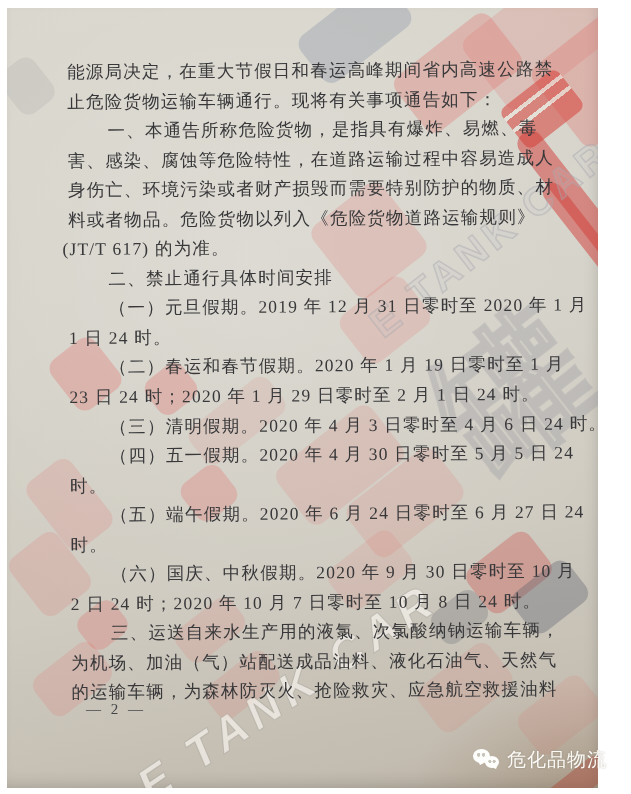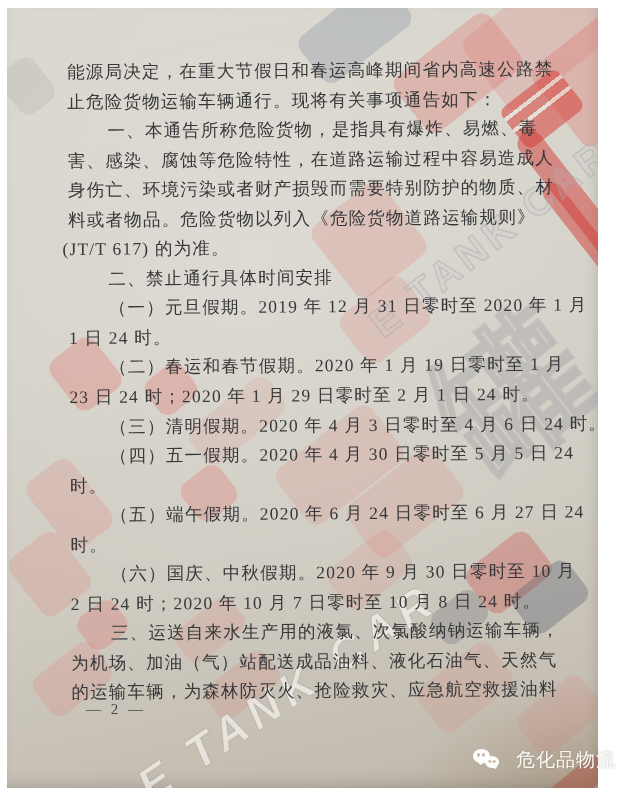--- a/index.html
+++ b/index.html
@@ -23,21 +23,21 @@
           color:rgba(247,245,239,0.68);-webkit-text-stroke:1px rgba(130,128,122,0.30);}
   .wm-big-char{left:448px;top:330px;font-size:150px;transform:rotate(-38deg);
           color:rgba(160,160,168,0.10);-webkit-text-stroke:2px rgba(150,150,158,0.28);}
   
   .txt{position:absolute;left:67px;top:58px;width:505px;transform:rotate(-0.4deg);transform-origin:left top;}
   .line{height:29.55px;line-height:29.55px;font-size:17.5px;letter-spacing:1.2px;color:#38383a;white-space:nowrap;}
   .indent{padding-left:40px;}
   .jt{margin-left:-6px;}
   .pagenum{position:absolute;left:86px;top:701px;font-size:15px;letter-spacing:3px;color:#44444a;}
   
-  .footer{position:absolute;left:473px;top:747px;display:flex;align-items:center;gap:16px;}
+  .footer{position:absolute;left:473px;top:747px;display:flex;align-items:center;gap:7px;}
   .footer-label{color:#fbfaf6;font-size:19px;letter-spacing:1px;
           font-family:"Liberation Sans","DejaVu Sans",sans-serif;
           text-shadow:0 0 2px rgba(110,104,92,0.45);}
   .wc{position:relative;width:27px;height:22px;display:inline-block;}
   .wc-b1{position:absolute;left:0;top:0;width:17px;height:14px;border-radius:50% 50% 48% 48%;
          background:radial-gradient(circle at 33% 42%, #c9c4b9 1.6px, transparent 2px),
                     radial-gradient(circle at 62% 42%, #c9c4b9 1.6px, transparent 2px), #fdfdfb;}
   .wc-t1{position:absolute;left:3px;top:12px;width:0;height:0;border:4px solid transparent;
          border-top-color:#fdfdfb;transform:rotate(18deg);}
   .wc-b2{position:absolute;left:12px;top:7px;width:14px;height:12px;border-radius:50% 50% 48% 48%;

